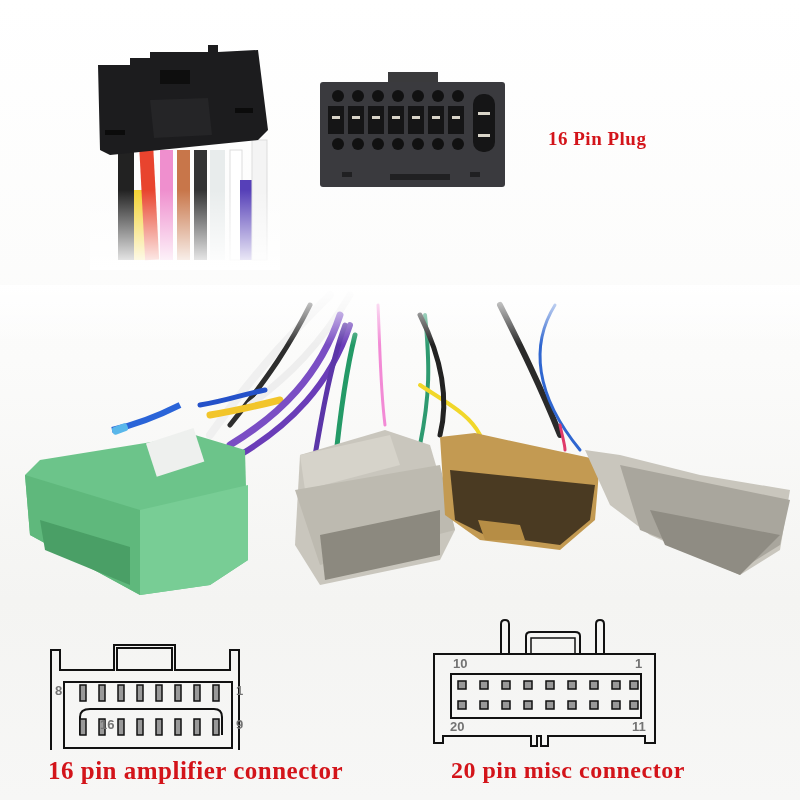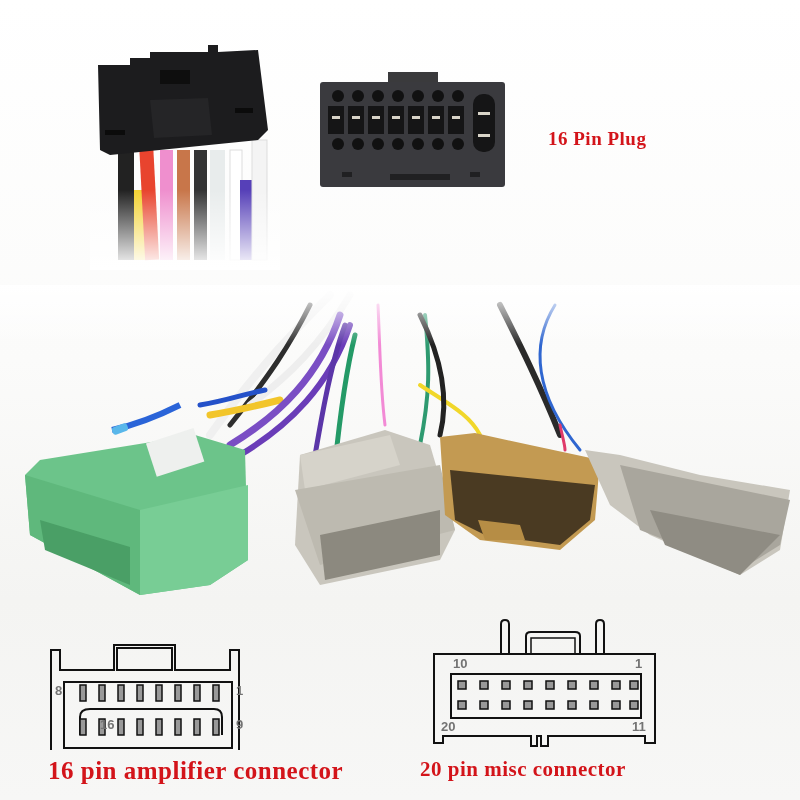--- a/index.html
+++ b/index.html
@@ -225,18 +225,18 @@
         <rect x="91" y="83" width="8" height="8"></rect>
       <rect x="113" y="83" width="8" height="8"></rect>
         <rect x="135" y="83" width="8" height="8"></rect>
       <rect x="157" y="83" width="8" height="8"></rect>
         <rect x="179" y="83" width="8" height="8"></rect>
       <rect x="197" y="83" width="8" height="8"></rect>
     </g>
   </svg>
   <span class="pin-num" style="left:20px;top:38px;">10</span>
   <span class="pin-num" style="left:202px;top:38px;">1</span>
-  <span class="pin-num" style="left:8px;top:101px;">20</span>
+  <span class="pin-num" style="left:17px;top:101px;">20</span>
   <span class="pin-num" style="left:199px;top:101px;">11</span>
 </div>
 
 <div class="label" style="left:48px;top:757px;font-size:25px;">16 pin amplifier connector</div>
-<div class="label" style="left:420px;top:757px;font-size:21px;">20 pin misc connector</div>
+<div class="label" style="left:451px;top:757px;font-size:24px;">20 pin misc connector</div>
 
 </body></html>

